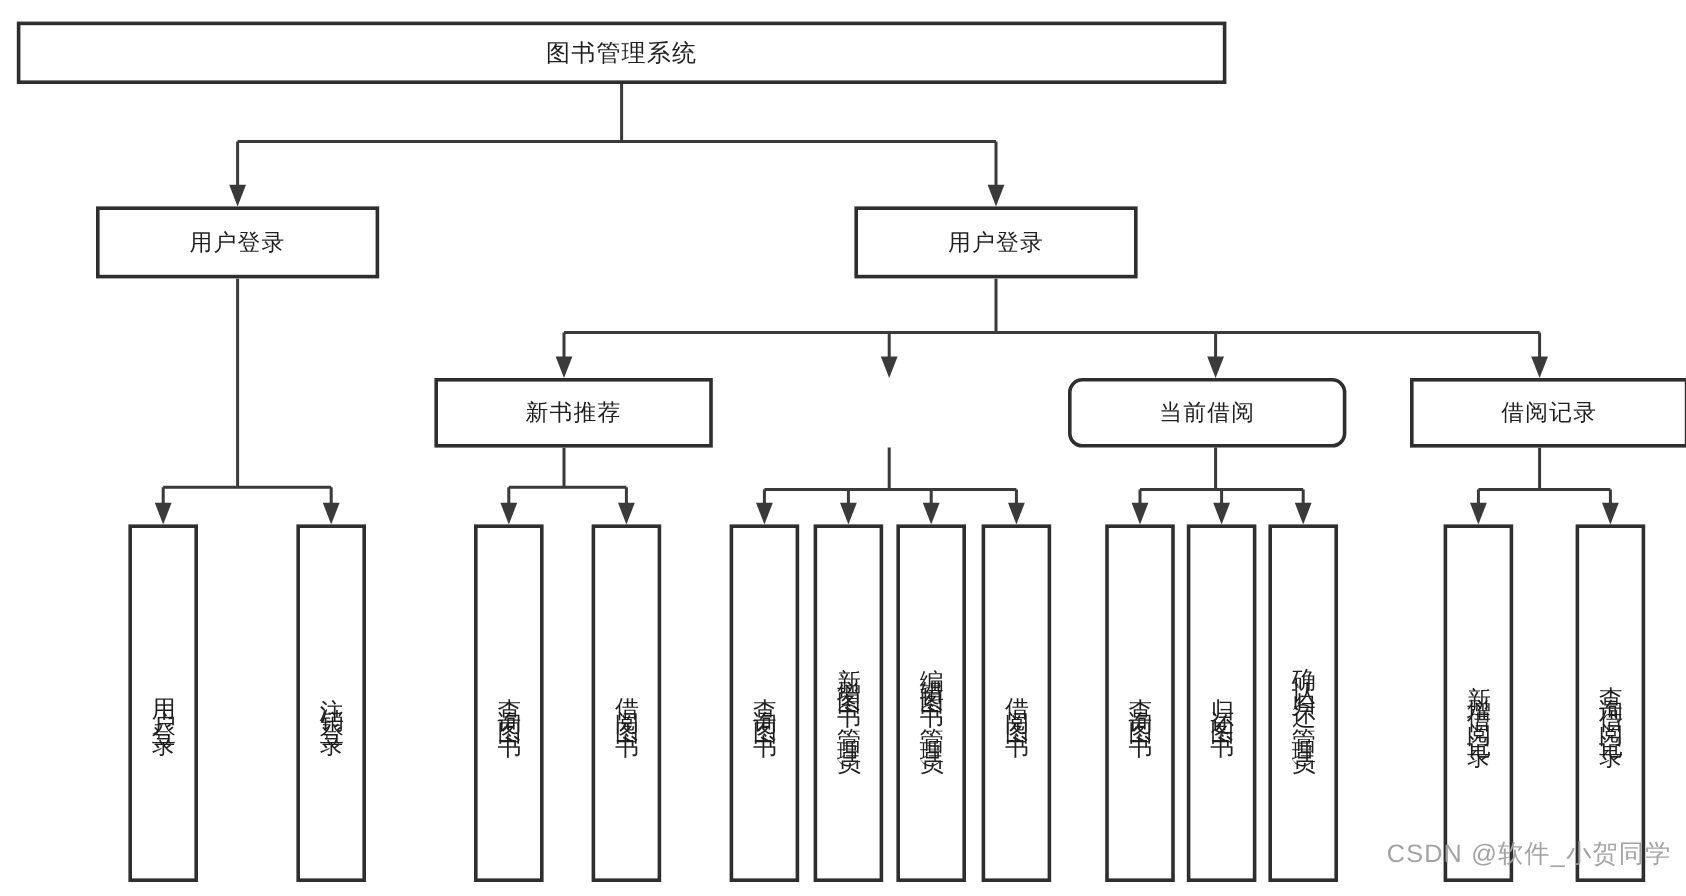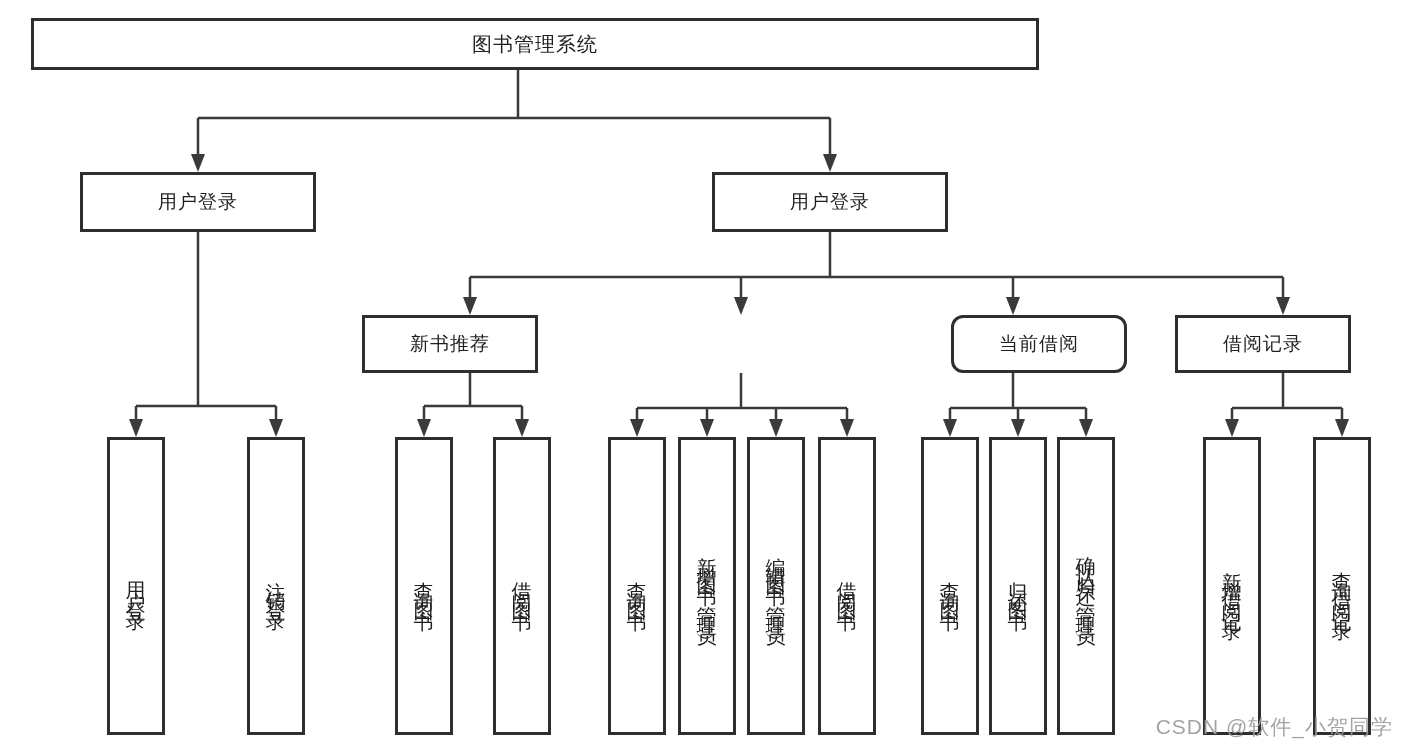--- a/index.html
+++ b/index.html
@@ -28,37 +28,37 @@
     background: #ffffff;
     border: 3px solid #2e2e2e;
     display: flex;
     align-items: center;
     justify-content: center;
     color: #1f1f1f;
     font-size: 19px;
     letter-spacing: 1px;
     text-align: center;
   }
-  .box.root   { left: 14px;   top: 18px;  width: 1008px; height: 52px; font-size: 20px; margin-left: 17px; }
+  .box.root   { left: 14px;   top: 18px;  width: 1008px; height: 52px; font-size: 20px; }
   .box.l2     { top: 172px;   width: 236px; height: 60px; }
-  .box.l3     { top: 315px;   width: 176px; height: 58px; }
+  .box.l3     { top: 315px;   width: 232px; height: 58px; }
   .box.leaf   { top: 437px;   width: 58px;  height: 298px; }
   .vlabel {
     writing-mode: vertical-rl;
     text-orientation: mixed;
     font-size: 20px;
     letter-spacing: 10px;
     color: #1f1f1f;
     line-height: 1;
     white-space: nowrap;
   }
   .watermark {
     position: absolute;
     right: 12px;
-    bottom: 6px;
+    bottom: 22px;
     font-size: 21px;
     color: rgba(158, 158, 158, 0.95);
     letter-spacing: 1px;
     white-space: nowrap;
   }
 </style>
 </head>
 <body>
 
 <div class="canvas">
@@ -93,21 +93,21 @@
       <polygon points="1335,419 1349,419 1342,437"></polygon>
     </g>
   </svg>
 
   <div class="box root">图书管理系统</div>
 
   <div class="box l2" style="left:80px;">用户登录</div>
   <div class="box l2" style="left:712px;">用户登录</div>
 
   <div class="box l3" style="left:362px;">新书推荐</div>
-  <div class="box l3" style="left:951px;border-radius:12px;">当前借阅</div>
+  <div class="box l3" style="left:890px;border-radius:12px;">当前借阅</div>
   <div class="box l3" style="left:1175px;">借阅记录</div>
 
   <div class="box leaf" style="left:107px;">
       <span class="vlabel">用户登录</span>
     </div>
   <div class="box leaf" style="left:247px;">
       <span class="vlabel">注销登录</span>
     </div>
   <div class="box leaf" style="left:395px;">
       <span class="vlabel">查询图书</span>

